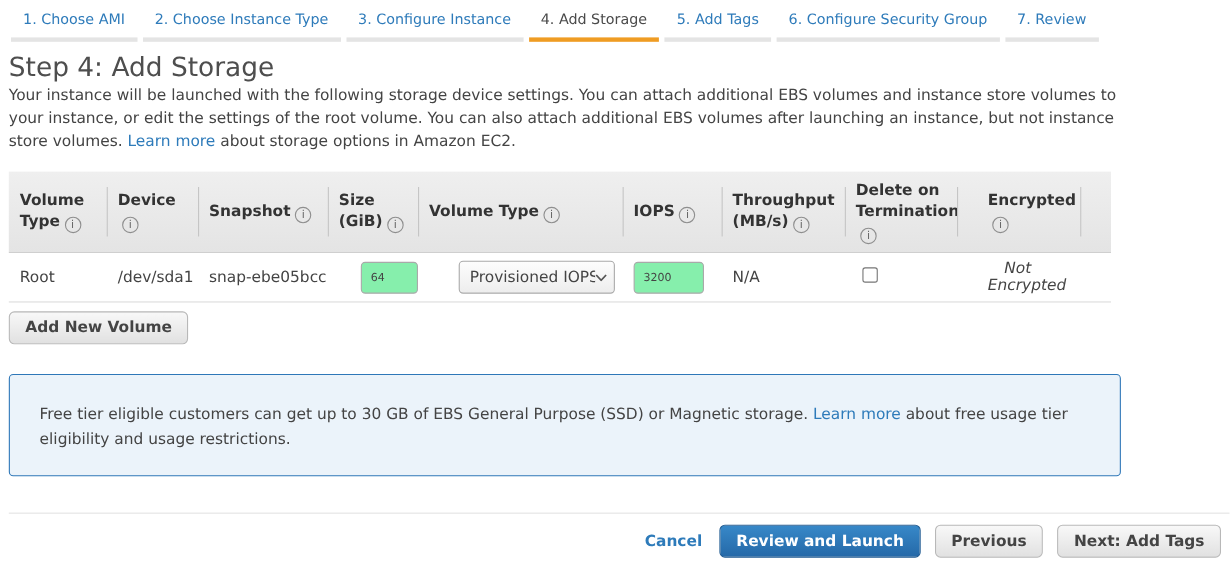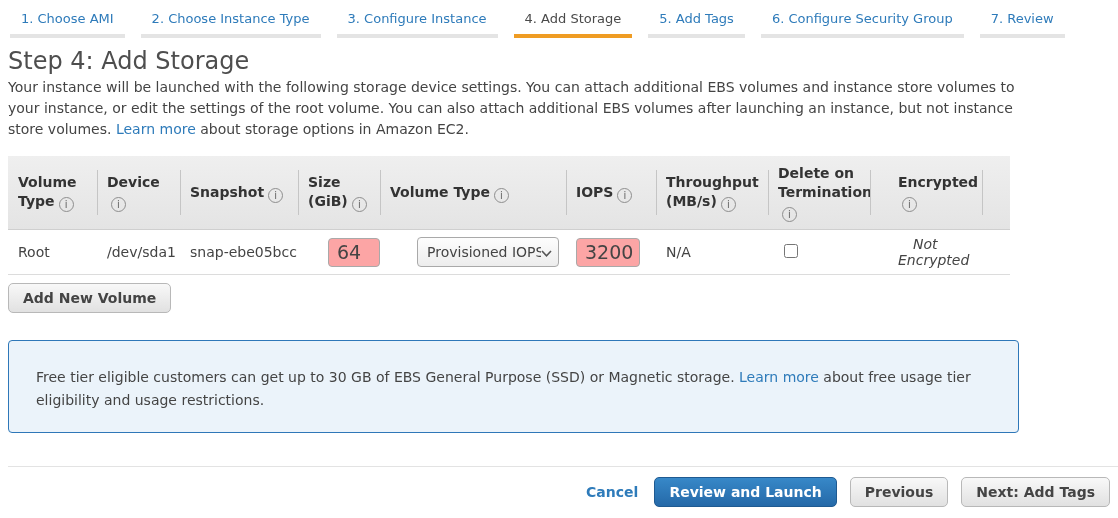--- a/index.html
+++ b/index.html
@@ -1,21 +1,21 @@
 <!DOCTYPE html>
 <html><head>
 <meta charset="utf-8">
 <style>
   * { margin:0; padding:0; box-sizing:border-box; }
   html,body { background:#fff; }
   body { font-family:"DejaVu Sans","Liberation Sans",sans-serif; color:#444; }
   #page { position:relative; width:1118px; height:518px; background:#fff; overflow:hidden; }
 
   
-  .tabs { position:absolute; top:8px; left:10px; display:flex; gap:16px; }
+  .tabs { position:absolute; top:8px; left:10px; display:flex; gap:5px; }
   .tab { font-size:13px; color:#2e7bba; text-decoration:none; padding:3px 11px 8px;
          border-bottom:4px solid #e4e4e4; white-space:nowrap; cursor:pointer; }
   .tab.active { color:#4a4a4a; font-weight:normal; border-bottom-color:#ef9c23; }
 
   
   .step-heading { position:absolute; top:47px; left:8px; font-size:24px; font-weight:normal;
                   color:#4e4e4e; letter-spacing:0; }
   .intro { position:absolute; top:77px; left:8px; width:1010px; font-size:14px;
            line-height:21px; color:#444; }
   a.link { color:#2e7bba; text-decoration:none; cursor:pointer; }
@@ -35,21 +35,21 @@
   .c5 { width:186px; } .c6 { width:90px; }  .c7 { width:112px; } .c8 { width:102px; }
   .c9 { width:112px;padding-left:28px; } .c10 { width:28px; }
   .hline { display:block; }
   .info-icon { display:inline-block; width:15px; height:15px; line-height:13px;
         border:1px solid #8e8e8e; border-radius:50%; text-align:center; font-size:10px;
         font-weight:normal; color:#666; margin-left:4px; vertical-align:-2px;
         background:transparent; cursor:pointer; }
   .td { color:#444; }
 
   input.num { height:29px; border:1px solid #a9a9a9; border-radius:4px; padding:0 6px 0 8px;
-        font-size:19px; color:#444; font-family:inherit; background:#fca5a5; outline:none; }
+        font-size:10px; color:#444; font-family:inherit; background:#86efac; outline:none; }
   .size-input { width:52px; margin-left:20px; }
   .iops-input { width:64px; }
   .select { width:142px; height:30px; margin-left:27px; border:1px solid #a9a9a9;
         border-radius:4px; background:linear-gradient(#fdfdfd,#ededed); display:flex;
         align-items:center; padding:0 6px 0 9px; cursor:pointer; }
   .select .sel-text { flex:1; font-size:14px; color:#444; white-space:nowrap; overflow:hidden; }
   .cb { width:14px; height:14px; margin-left:6px; cursor:pointer; }
   .enc-text { margin-left:15px;font-style:italic; }
 
   

